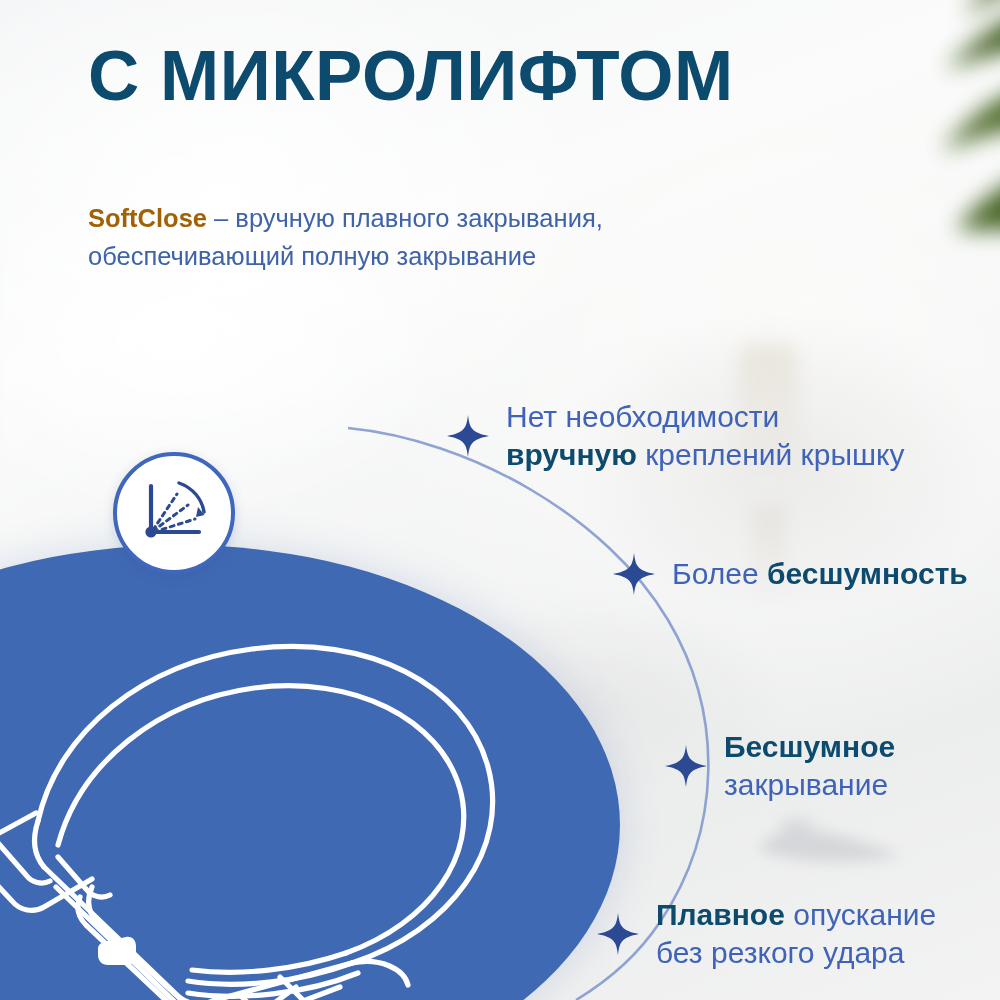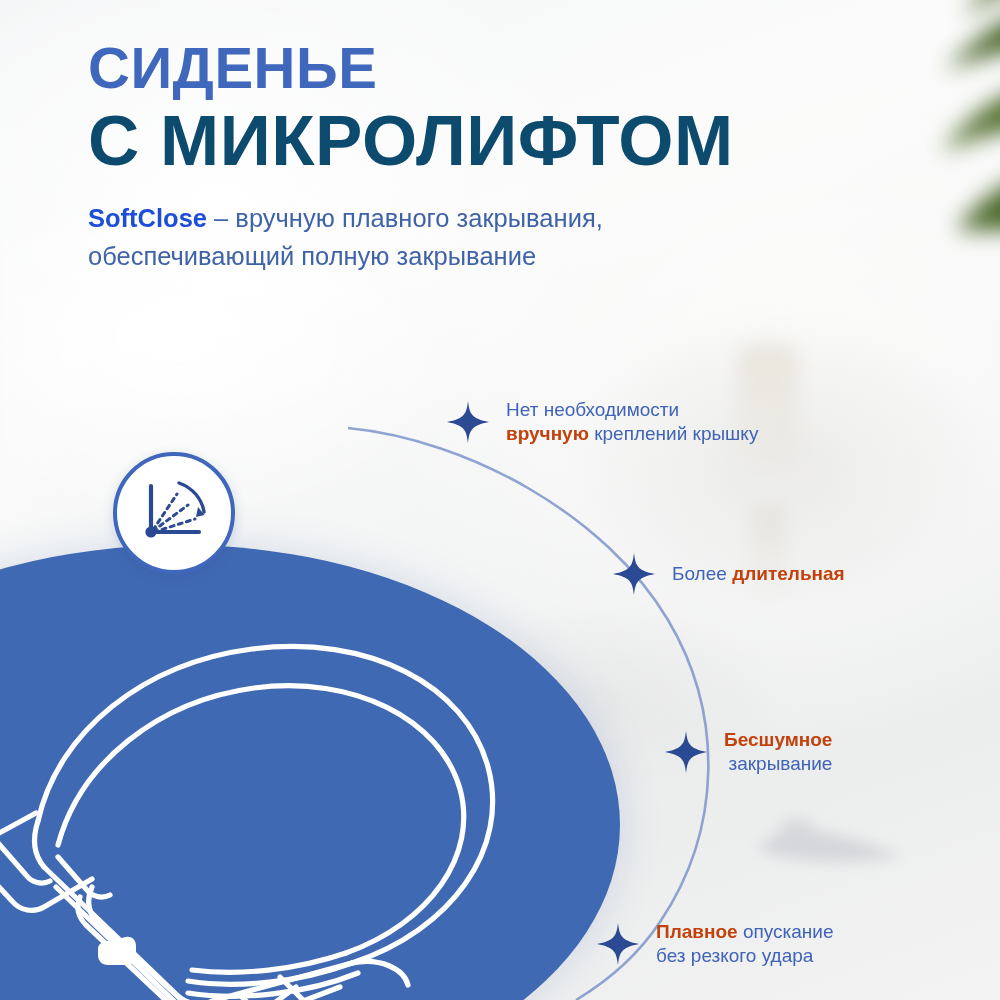--- a/index.html
+++ b/index.html
@@ -118,21 +118,21 @@
 
   .subtitle {
     position: absolute;
     left: 88px;
     top: 200px;
     width: 730px;
     font-size: 25.5px;
     line-height: 1.48;
     color: #3f63a8;
   }
-  .subtitle b { font-weight: bold; color: #1d4ed8; }
+  .subtitle b { font-weight: bold; color: #a16207; }
 
   
   .badge {
     position: absolute;
     left: 113px;
     top: 452px;
     width: 122px;
     height: 122px;
     border-radius: 50%;
     background: #ffffff;
@@ -150,33 +150,33 @@
     display: flex;
     align-items: center;
     gap: 16px;
   }
   .star {
     flex: 0 0 auto;
     width: 44px;
     height: 44px;
   }
   .feature-text {
-    font-size: 19px;
+    font-size: 30px;
     line-height: 1.28;
     color: #3f63b8;
     white-space: nowrap;
   }
-  .feature-text b { font-weight: bold; color: #c2410c; }
+  .feature-text b { font-weight: bold; color: #0c4a6e; }
   .feature-text .reg { font-weight: normal; }
 
   .f1 { left: 446px; top: 398px; }
   .f1 .feature-text { text-align: left; }
   .f2 { left: 612px; top: 552px; }
-  .f3 { left: 664px; top: 728px; text-align: right; }
-  .f4 { left: 596px; top: 896px; margin-top: 24px; }
+  .f3 { left: 664px; top: 728px; }
+  .f4 { left: 596px; top: 896px; }
 </style>
 </head>
 <body>
 
 <div id="root">
 
   <div class="bg-base"></div>
   <div class="bg-soft-shade"></div>
 
   <svg class="leaf-tr" viewBox="0 0 310 300">
@@ -229,21 +229,20 @@
         <path d="M612 418 C640 412 664 424 668 440"></path>
       </g>
     </svg>
   </div>
 
   <svg class="arc-svg" viewBox="0 0 1000 1000">
     <path d="M348 428 C470 440 606 516 668 620 C724 714 722 830 660 922 C636 958 606 982 576 1000" fill="none" stroke="#7d95cb" stroke-width="2.6" opacity=".85"></path>
   </svg>
 
   <div class="headline">
-    <div class="headline-line l1">СИДЕНЬЕ</div>
     <div class="headline-line l2">С МИКРОЛИФТОМ</div>
   </div>
 
   <div class="subtitle">
     <div>
       <b>SoftClose</b><span> – вручную плавного закрывания,</span>
     </div>
     <div>обеспечивающий полную закрывание</div>
   </div>
 
@@ -272,21 +271,21 @@
       <div>Нет необходимости</div>
       <div><b>вручную</b><span class="reg"> креплений крышку</span></div>
     </div>
   </div>
 
   <div class="feature f2">
     <svg class="star" viewBox="0 0 44 44">
       <path d="M22 1 C23.6 14 25.5 18.6 43 22 C25.5 25.4 23.6 30 22 43 C20.4 30 18.5 25.4 1 22 C18.5 18.6 20.4 14 22 1 Z" fill="#2c4a93"></path>
     </svg>
     <div class="feature-text">
-      <div><span class="reg">Более </span><b>длительная</b></div>
+      <div><span class="reg">Более </span><b>бесшумность</b></div>
     </div>
   </div>
 
   <div class="feature f3">
     <svg class="star" viewBox="0 0 44 44">
       <path d="M22 1 C23.6 14 25.5 18.6 43 22 C25.5 25.4 23.6 30 22 43 C20.4 30 18.5 25.4 1 22 C18.5 18.6 20.4 14 22 1 Z" fill="#2c4a93"></path>
     </svg>
     <div class="feature-text">
       <div><b>Бесшумное</b></div>
       <div>закрывание</div>

